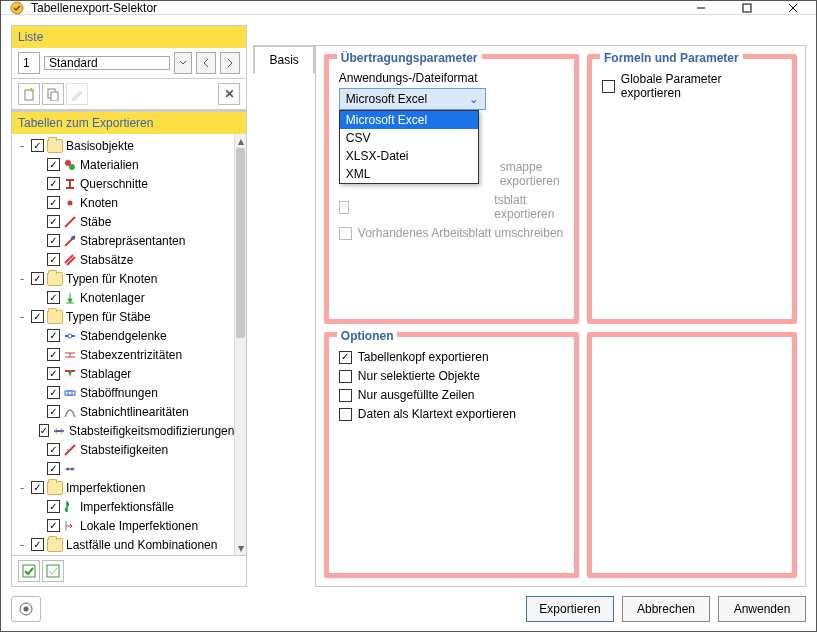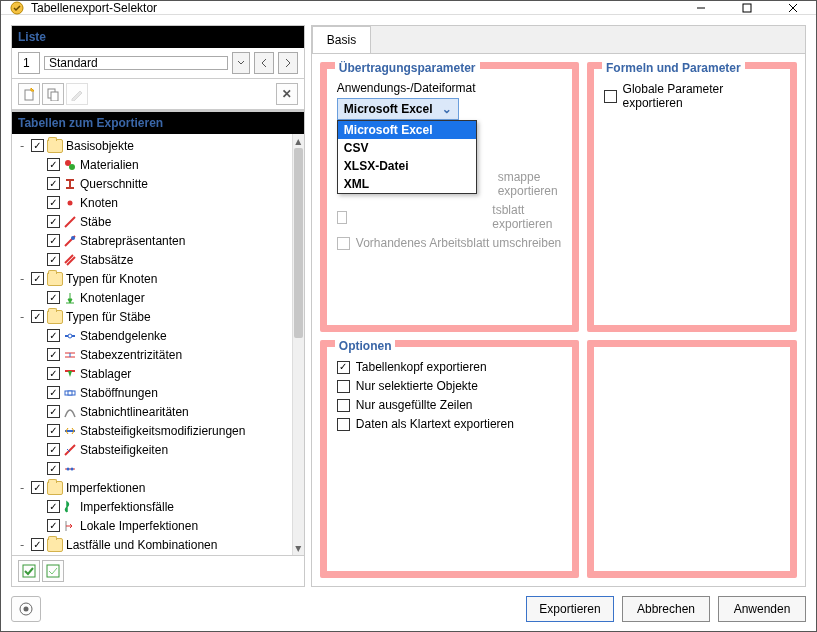--- a/index.html
+++ b/index.html
@@ -4,22 +4,22 @@
 <style>
   * { box-sizing: border-box; font-family: "Segoe UI", Tahoma, sans-serif; font-size: 12px; }
   body { margin: 0; background: #fff; }
   .window { width: 817px; height: 632px; border: 1px solid #555; display: flex; flex-direction: column; background:#fff; }
   .titlebar { height: 14px; display: flex; align-items: center; padding: 0 0 0 8px; border-bottom: 1px solid #ddd; }
   .titlebar .icon { width:16px; height:16px; margin-right:6px; display:inline-flex; align-items:center; justify-content:center;}
   .titlebar .title { flex:1; color:#000; }
   .winbtn { width:46px; height:30px; display:flex; align-items:center; justify-content:center; color:#333; }
   .body { flex:1; display:flex; padding:10px 10px 0 10px; gap:6px; overflow:hidden; }
   .left { width:300px; border:1px solid #c9c9c9; display:flex; flex-direction:column; background:#fff;}
-  .right { flex:1; display:flex; flex-direction:column; }
-  .sect-hdr { color:#3a66a7; font-weight:700; padding:4px 6px 4px 6px; background:#000000;}
+  .right { flex:1; display:flex; flex-direction:row;margin-top:20px; }
+  .sect-hdr { color:#3a66a7; font-weight:400; padding:4px 6px 4px 6px; background:#fde047;}
   .left-top { border-bottom:1px solid #ccc; }
   .listerow { display:flex; align-items:center; padding:4px 6px; gap:4px; border-bottom:1px solid #ccc;}
   .combo-num { width:22px; height:22px; border:1px solid #aaa; display:flex; align-items:center; padding:0 4px; background:#fff;}
   .combo-main { flex:1; height:14px; border:1px solid #aaa; display:flex; align-items:center; padding:0 4px; background:#fff;}
   .combo-btn { width:18px; height:22px; border:1px solid #aaa; display:flex; align-items:center; justify-content:center; background:#f4f4f4;}
   .navbtn { width:20px; height:22px; border:1px solid #aaa; display:flex; align-items:center; justify-content:center; background:#f4f4f4;}
   .toolbar-row { display:flex; align-items:center; padding:4px 6px; gap:2px; border-bottom:1px solid #ccc;}
   .tbtn { width:22px; height:22px; border:1px solid #bbb; display:flex; align-items:center; justify-content:center; background:#fdfdfd; }
   .tbtn.disabled { opacity:.45; }
   .xbtn { margin-left:auto; width:22px; height:22px; border:1px solid #bbb; display:flex; align-items:center; justify-content:center; background:#fdfdfd; font-weight:bold; color:#555;}
@@ -35,24 +35,24 @@
   .cb { width:13px; height:13px; border:1px solid #333; display:inline-flex; align-items:center; justify-content:center; font-size:10px; background:#fff;}
   .cb.checked::after{ content:"✓"; color:#000; font-size:10px; line-height:1;}
   .folder { width:16px; height:14px; display:inline-block; background:#ffe9a8; border:1px solid #d4b24c; border-radius:2px; position:relative;}
   .folder::before{content:""; position:absolute; top:-3px; left:0; width:7px; height:3px; background:#ffe9a8; border:1px solid #d4b24c; border-bottom:none; border-radius:2px 2px 0 0;}
   .nic { width:14px; height:14px; display:inline-flex; align-items:center; justify-content:center; font-size:11px;}
   .nlabel { white-space:nowrap; }
   .left-bottom { border-top:1px solid #ccc; padding:4px 6px; display:flex; gap:2px; align-items:center;}
   .tabbar { display:flex; border:1px solid #c9c9c9; border-bottom:none; background:#f0f0f0; height:28px; align-items:flex-end;}
   .tab { padding:6px 14px; border:1px solid #c9c9c9; background:#fff; position:relative; top:1px; border-bottom:1px solid #fff;}
   .right-body { flex:1; border:1px solid #c9c9c9; padding:8px; display:grid; grid-template-columns: 1fr 210px; grid-template-rows: 270px 1fr; gap:8px; position:relative;}
-  .group { border:7px solid #fca5a5; border-radius:2px; padding:8px 10px 24px; position:relative;}
+  .group { border:5px solid #fca5a5; border-radius:2px; padding:8px 10px 24px; position:relative;}
   .group .legend { position:absolute; top:-8px; left:8px; background:#fff; padding:0 4px; color:#3a66a7; font-weight:600;}
   .formlabel { margin:4px 0 3px; }
-  .select-wrap { position:relative; width:122px;font-weight:bold; }
+  .select-wrap { position:relative; width:147px; }
   .select-box { height:22px; border:1px solid #6a9edc; background:#dbe8f9; display:flex; align-items:center; padding:0 6px; justify-content:space-between;}
   .select-box .arr { color:#3b6db0; }
   .dropdown { position:absolute; left:0; top:22px; width:140px; border:1px solid #333; background:#fff; z-index:10; box-shadow:2px 2px 4px rgba(0,0,0,.25);}
   .dd-item { padding:2px 6px; }
   .dd-item.sel { background:#1a73e8; color:#fff; }
   .chkline { display:flex; align-items:center; gap:6px; margin:5px 0; }
   .chkline.dis { color:#9a9a9a; }
   .chkline.dis .cb { border-color:#bbb; }
   .footer { height:44px; display:flex; align-items:center; padding:0 10px; gap:8px; }
   .footer-left { width:30px; height:26px; border:1px solid #bbb; border-radius:3px; display:flex; align-items:center; justify-content:center; background:#fdfdfd;}

